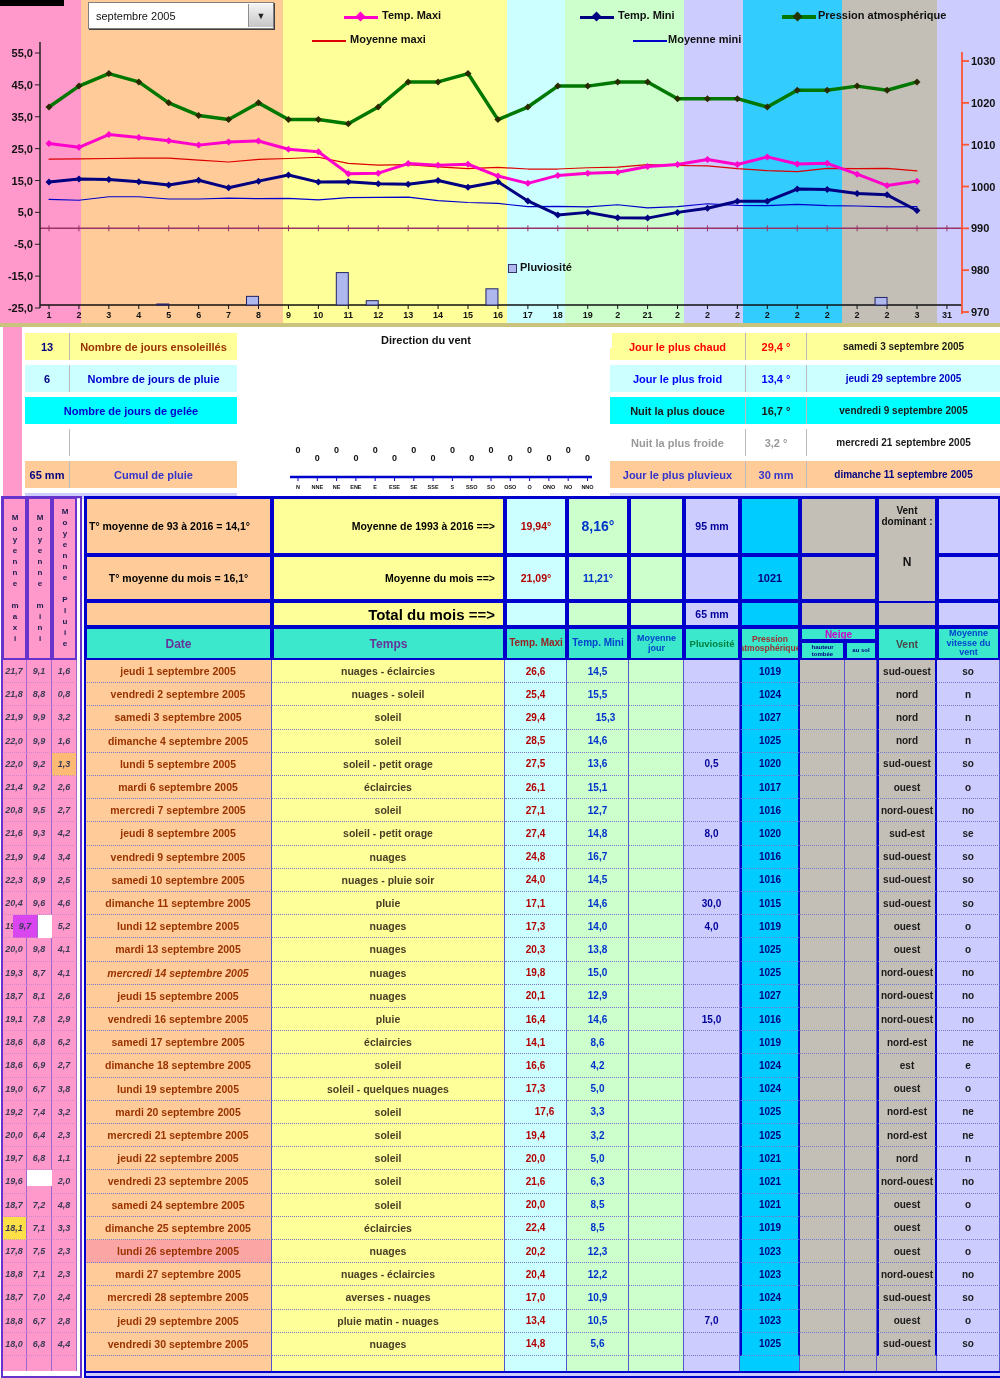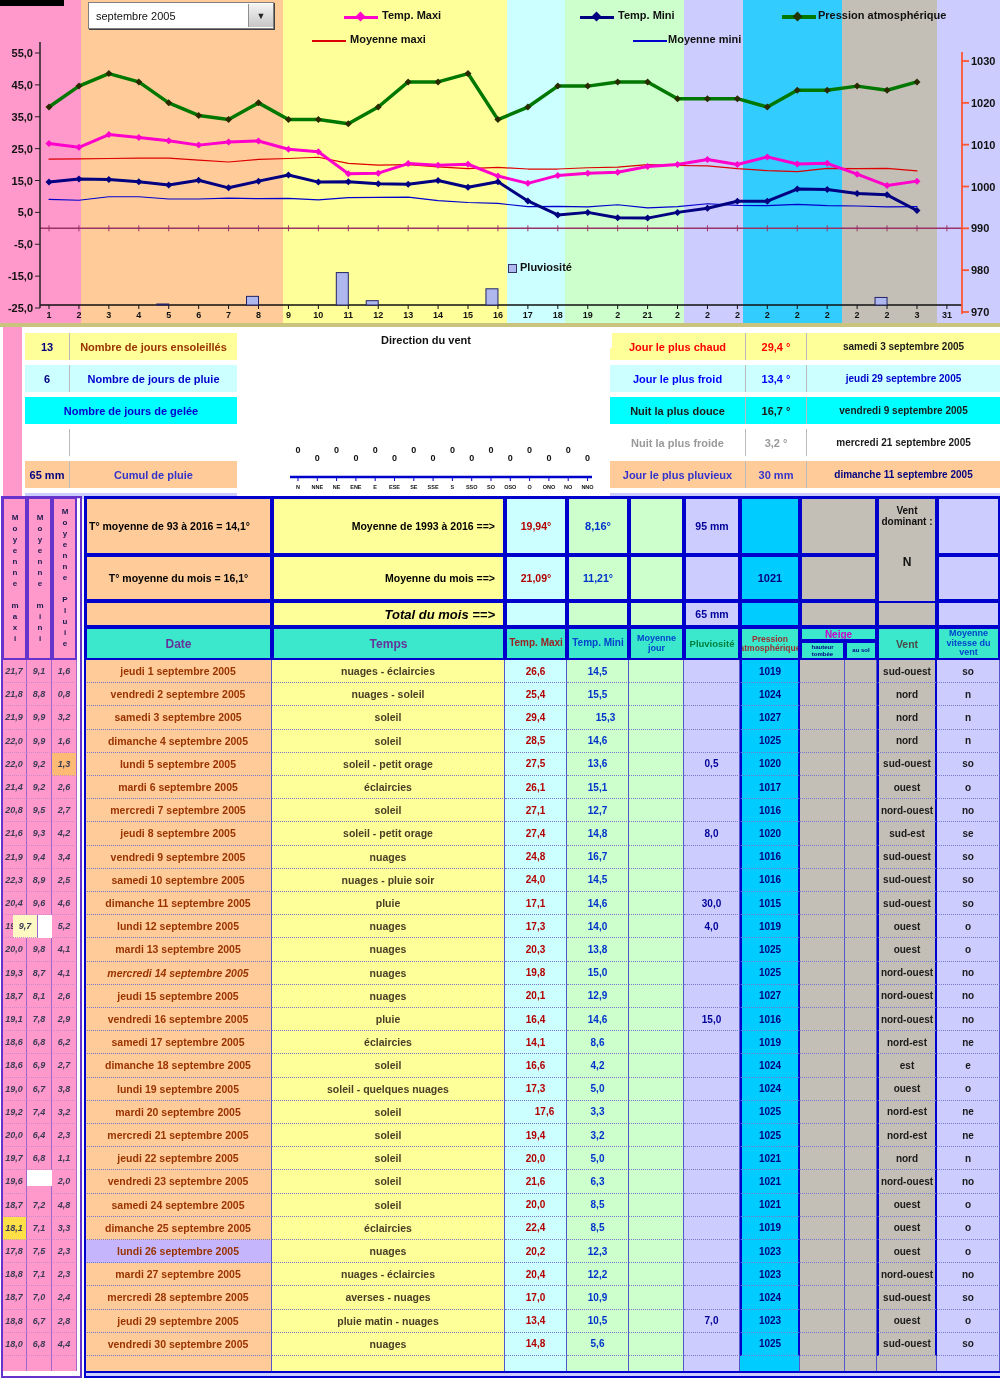--- a/index.html
+++ b/index.html
@@ -404,41 +404,41 @@
       </div>
       <div class="c hd" style="left: 27px; top: 497px; width: 25px; height: 163px; background: rgb(255, 153, 204); border-color: rgb(102, 51, 204);">
         <div class="vhdr">Moyenne mini</div>
       </div>
       <div class="c hd" style="left: 52px; top: 497px; width: 25px; height: 163px; background: rgb(255, 153, 204); border-color: rgb(102, 51, 204);">
         <div class="vhdr">Moyenne Pluie</div>
       </div>
       <div class="c hd" style="left: 85px; top: 497px; width: 187px; height: 58px; background: rgb(255, 204, 153); font-size: 10.5px; justify-content: flex-start; padding-left: 2px;">T° moyenne de 93 à 2016 = 14,1°</div>
       <div class="c hd" style="left: 272px; top: 497px; width: 233px; height: 58px; background: rgb(255, 255, 153); font-size: 10.5px; justify-content: flex-end; padding-right: 8px;">Moyenne de 1993 à 2016 ==&gt;</div>
       <div class="c hd vMax" style="left: 505px; top: 497px; width: 62px; height: 58px; background: rgb(204, 255, 255); font-size: 10.5px;">19,94°</div>
-      <div class="c hd vMin" style="left: 567px; top: 497px; width: 62px; height: 58px; background: rgb(204, 255, 204); font-size: 11px;">8,16°</div>
+      <div class="c hd vMin" style="left: 567px; top: 497px; width: 62px; height: 58px; background: rgb(204, 255, 204); font-size: 14px;">8,16°</div>
       <div class="c hd" style="left: 629px; top: 497px; width: 55px; height: 58px; background: rgb(204, 255, 204);"></div>
       <div class="c hd vPluv" style="left: 684px; top: 497px; width: 56px; height: 58px; background: rgb(204, 204, 255); font-size: 10.5px;">95 mm</div>
       <div class="c hd" style="left: 740px; top: 497px; width: 60px; height: 58px; background: rgb(0, 204, 255);"></div>
       <div class="c hd" style="left: 800px; top: 497px; width: 77px; height: 58px; background: rgb(196, 191, 182);"></div>
       <div class="c hd" style="left: 877px; top: 497px; width: 60px; height: 130px; background: rgb(196, 191, 182); flex-direction: column; justify-content: flex-start; padding-top: 6px;">
         <div class="wrap" style="font: bold 10px &quot;Liberation Sans&quot;, sans-serif; color: rgb(17, 17, 17);">Vent dominant :</div>
         <div style="font: bold 12px &quot;Liberation Sans&quot;, sans-serif; color: rgb(17, 17, 17); margin-top: 28px;">N</div>
       </div>
       <div class="c hd" style="left: 937px; top: 497px; width: 63px; height: 58px; background: rgb(204, 204, 255);"></div>
       <div class="c hd" style="left: 85px; top: 555px; width: 187px; height: 46px; background: rgb(255, 204, 153); font-size: 10.5px;">T° moyenne du mois = 16,1°</div>
       <div class="c hd" style="left: 272px; top: 555px; width: 233px; height: 46px; background: rgb(255, 255, 153); font-size: 10.5px; justify-content: flex-end; padding-right: 8px;">Moyenne du mois ==&gt;</div>
       <div class="c hd vMax" style="left: 505px; top: 555px; width: 62px; height: 46px; background: rgb(204, 255, 255); font-size: 10.5px;">21,09°</div>
       <div class="c hd vMin" style="left: 567px; top: 555px; width: 62px; height: 46px; background: rgb(204, 255, 204); font-size: 10.5px;">11,21°</div>
       <div class="c hd" style="left: 629px; top: 555px; width: 55px; height: 46px; background: rgb(204, 255, 204);"></div>
       <div class="c hd" style="left: 684px; top: 555px; width: 56px; height: 46px; background: rgb(204, 204, 255);"></div>
       <div class="c hd vPres" style="left: 740px; top: 555px; width: 60px; height: 46px; background: rgb(0, 204, 255); font-size: 11px;">1021</div>
       <div class="c hd" style="left: 800px; top: 555px; width: 77px; height: 46px; background: rgb(196, 191, 182);"></div>
       <div class="c hd" style="left: 937px; top: 555px; width: 63px; height: 46px; background: rgb(204, 204, 255);"></div>
       <div class="c hd" style="left: 85px; top: 601px; width: 187px; height: 26px; background: rgb(255, 204, 153);"></div>
-      <div class="c hd" style="left: 272px; top: 601px; width: 233px; height: 26px; background: rgb(255, 255, 153); font-size: 13px; justify-content: flex-end; padding-right: 8px; font-style: italic;">Total du mois ==&gt;</div>
+      <div class="c hd" style="left: 272px; top: 601px; width: 233px; height: 26px; background: rgb(255, 255, 153); font-size: 15px; justify-content: flex-end; padding-right: 8px;">Total du mois ==&gt;</div>
       <div class="c hd" style="left: 505px; top: 601px; width: 62px; height: 26px; background: rgb(204, 255, 255);"></div>
       <div class="c hd" style="left: 567px; top: 601px; width: 62px; height: 26px; background: rgb(204, 255, 204);"></div>
       <div class="c hd" style="left: 629px; top: 601px; width: 55px; height: 26px; background: rgb(204, 255, 204);"></div>
       <div class="c hd vPluv" style="left: 684px; top: 601px; width: 56px; height: 26px; background: rgb(204, 204, 255); font-size: 10.5px;">65 mm</div>
       <div class="c hd" style="left: 740px; top: 601px; width: 60px; height: 26px; background: rgb(0, 204, 255);"></div>
       <div class="c hd" style="left: 800px; top: 601px; width: 77px; height: 26px; background: rgb(196, 191, 182);"></div>
       <div class="c hd" style="left: 877px; top: 601px; width: 60px; height: 26px; background: rgb(196, 191, 182);"></div>
       <div class="c hd" style="left: 937px; top: 601px; width: 63px; height: 26px; background: rgb(204, 204, 255);"></div>
       <div class="c hd" style="left: 85px; top: 627px; width: 187px; height: 33px; background: rgb(59, 232, 204); font-size: 12px; color: rgb(102, 51, 153);">Date</div>
       <div class="c hd" style="left: 272px; top: 627px; width: 233px; height: 33px; background: rgb(59, 232, 204); font-size: 12px; color: rgb(102, 51, 153);">Temps</div>
@@ -600,21 +600,21 @@
       <div class="c vMax" style="left: 505px; top: 892px; width: 62px; height: 23.2px; background: rgb(204, 255, 255); border-right: 1px solid rgb(85, 85, 204); border-bottom: 1px dotted rgb(119, 119, 204);">17,1</div>
       <div class="c vMin" style="left: 567px; top: 892px; width: 62px; height: 23.2px; background: rgb(204, 255, 204); border-right: 1px solid rgb(85, 85, 204); border-bottom: 1px dotted rgb(119, 119, 204);">14,6</div>
       <div class="c " style="left: 629px; top: 892px; width: 55px; height: 23.2px; background: rgb(204, 255, 204); border-right: 1px solid rgb(85, 85, 204); border-bottom: 1px dotted rgb(119, 119, 204);"></div>
       <div class="c vPluv" style="left: 684px; top: 892px; width: 56px; height: 23.2px; background: rgb(204, 204, 255); border-right: 1px solid rgb(85, 85, 204); border-bottom: 1px dotted rgb(119, 119, 204);">30,0</div>
       <div class="c vPres" style="left: 740px; top: 892px; width: 60px; height: 23.2px; background: rgb(0, 204, 255); border-bottom: 1px dotted rgb(119, 119, 204); border-left: 2px solid rgb(0, 0, 204); border-right: 2px solid rgb(0, 0, 204);">1015</div>
       <div class="c " style="left: 800px; top: 892px; width: 45px; height: 23.2px; background: rgb(196, 191, 182); border-right: 1px solid rgb(85, 85, 204); border-bottom: 1px dotted rgb(119, 119, 204);"></div>
       <div class="c " style="left: 845px; top: 892px; width: 32px; height: 23.2px; background: rgb(196, 191, 182); border-right: 1px solid rgb(85, 85, 204); border-bottom: 1px dotted rgb(119, 119, 204);"></div>
       <div class="c vVent" style="left: 877px; top: 892px; width: 60px; height: 23.2px; background: rgb(196, 191, 182); border-bottom: 1px dotted rgb(119, 119, 204); border-left: 2px solid rgb(0, 0, 204); border-right: 2px solid rgb(0, 0, 204);">sud-ouest</div>
       <div class="c vVent" style="left: 937px; top: 892px; width: 63px; height: 23.2px; background: rgb(204, 204, 255); border-right: 1px solid rgb(85, 85, 204); border-bottom: 1px dotted rgb(119, 119, 204);">so</div>
       <div class="c stat" style="left: 2px; top: 915.2px; width: 25px; height: 23.2px; background: rgb(255, 153, 204); border-right: 1px solid rgb(160, 102, 204); border-bottom: 1px dotted rgb(204, 136, 204);">19,8</div>
-      <div class="c stat" style="left: 13px; top: 915.2px; width: 25px; height: 23.2px; background: #fef9c3; border-right: 1px solid rgb(160, 102, 204); border-bottom: 1px dotted rgb(204, 136, 204);">9,7</div>
+      <div class="c stat" style="left: 13px; top: 915.2px; width: 25px; height: 23.2px; background: #d946ef; border-right: 1px solid rgb(160, 102, 204); border-bottom: 1px dotted rgb(204, 136, 204);">9,7</div>
       <div class="c stat" style="left: 52px; top: 915.2px; width: 25px; height: 23.2px; background: rgb(255, 153, 204); border-right: 1px solid rgb(160, 102, 204); border-bottom: 1px dotted rgb(204, 136, 204);">5,2</div>
       <div class="c tDate" style="left: 85px; top: 915.2px; width: 187px; height: 23.2px; background: rgb(255, 204, 153); border-right: 1px solid rgb(85, 85, 204); border-bottom: 1px dotted rgb(119, 119, 204);">lundi 12 septembre 2005</div>
       <div class="c tTemps" style="left: 272px; top: 915.2px; width: 233px; height: 23.2px; background: rgb(255, 255, 153); border-right: 1px solid rgb(85, 85, 204); border-bottom: 1px dotted rgb(119, 119, 204);">nuages</div>
       <div class="c vMax" style="left: 505px; top: 915.2px; width: 62px; height: 23.2px; background: rgb(204, 255, 255); border-right: 1px solid rgb(85, 85, 204); border-bottom: 1px dotted rgb(119, 119, 204);">17,3</div>
       <div class="c vMin" style="left: 567px; top: 915.2px; width: 62px; height: 23.2px; background: rgb(204, 255, 204); border-right: 1px solid rgb(85, 85, 204); border-bottom: 1px dotted rgb(119, 119, 204);">14,0</div>
       <div class="c " style="left: 629px; top: 915.2px; width: 55px; height: 23.2px; background: rgb(204, 255, 204); border-right: 1px solid rgb(85, 85, 204); border-bottom: 1px dotted rgb(119, 119, 204);"></div>
       <div class="c vPluv" style="left: 684px; top: 915.2px; width: 56px; height: 23.2px; background: rgb(204, 204, 255); border-right: 1px solid rgb(85, 85, 204); border-bottom: 1px dotted rgb(119, 119, 204);">4,0</div>
       <div class="c vPres" style="left: 740px; top: 915.2px; width: 60px; height: 23.2px; background: rgb(0, 204, 255); border-bottom: 1px dotted rgb(119, 119, 204); border-left: 2px solid rgb(0, 0, 204); border-right: 2px solid rgb(0, 0, 204);">1019</div>
       <div class="c " style="left: 800px; top: 915.2px; width: 45px; height: 23.2px; background: rgb(196, 191, 182); border-right: 1px solid rgb(85, 85, 204); border-bottom: 1px dotted rgb(119, 119, 204);"></div>
       <div class="c " style="left: 845px; top: 915.2px; width: 32px; height: 23.2px; background: rgb(196, 191, 182); border-right: 1px solid rgb(85, 85, 204); border-bottom: 1px dotted rgb(119, 119, 204);"></div>
@@ -798,21 +798,21 @@
       <div class="c " style="left: 629px; top: 1216.8px; width: 55px; height: 23.2px; background: rgb(204, 255, 204); border-right: 1px solid rgb(85, 85, 204); border-bottom: 1px dotted rgb(119, 119, 204);"></div>
       <div class="c vPluv" style="left: 684px; top: 1216.8px; width: 56px; height: 23.2px; background: rgb(204, 204, 255); border-right: 1px solid rgb(85, 85, 204); border-bottom: 1px dotted rgb(119, 119, 204);"></div>
       <div class="c vPres" style="left: 740px; top: 1216.8px; width: 60px; height: 23.2px; background: rgb(0, 204, 255); border-bottom: 1px dotted rgb(119, 119, 204); border-left: 2px solid rgb(0, 0, 204); border-right: 2px solid rgb(0, 0, 204);">1019</div>
       <div class="c " style="left: 800px; top: 1216.8px; width: 45px; height: 23.2px; background: rgb(196, 191, 182); border-right: 1px solid rgb(85, 85, 204); border-bottom: 1px dotted rgb(119, 119, 204);"></div>
       <div class="c " style="left: 845px; top: 1216.8px; width: 32px; height: 23.2px; background: rgb(196, 191, 182); border-right: 1px solid rgb(85, 85, 204); border-bottom: 1px dotted rgb(119, 119, 204);"></div>
       <div class="c vVent" style="left: 877px; top: 1216.8px; width: 60px; height: 23.2px; background: rgb(196, 191, 182); border-bottom: 1px dotted rgb(119, 119, 204); border-left: 2px solid rgb(0, 0, 204); border-right: 2px solid rgb(0, 0, 204);">ouest</div>
       <div class="c vVent" style="left: 937px; top: 1216.8px; width: 63px; height: 23.2px; background: rgb(204, 204, 255); border-right: 1px solid rgb(85, 85, 204); border-bottom: 1px dotted rgb(119, 119, 204);">o</div>
       <div class="c stat" style="left: 2px; top: 1240px; width: 25px; height: 23.2px; background: rgb(255, 153, 204); border-right: 1px solid rgb(160, 102, 204); border-bottom: 1px dotted rgb(204, 136, 204);">17,8</div>
       <div class="c stat" style="left: 27px; top: 1240px; width: 25px; height: 23.2px; background: rgb(255, 153, 204); border-right: 1px solid rgb(160, 102, 204); border-bottom: 1px dotted rgb(204, 136, 204);">7,5</div>
       <div class="c stat" style="left: 52px; top: 1240px; width: 25px; height: 23.2px; background: rgb(255, 153, 204); border-right: 1px solid rgb(160, 102, 204); border-bottom: 1px dotted rgb(204, 136, 204);">2,3</div>
-      <div class="c tDate" style="left: 85px; top: 1240px; width: 187px; height: 23.2px; background: #c4b5fd; border-right: 1px solid rgb(85, 85, 204); border-bottom: 1px dotted rgb(119, 119, 204);">lundi 26 septembre 2005</div>
+      <div class="c tDate" style="left: 85px; top: 1240px; width: 187px; height: 23.2px; background: #fca5a5; border-right: 1px solid rgb(85, 85, 204); border-bottom: 1px dotted rgb(119, 119, 204);">lundi 26 septembre 2005</div>
       <div class="c tTemps" style="left: 272px; top: 1240px; width: 233px; height: 23.2px; background: rgb(255, 255, 153); border-right: 1px solid rgb(85, 85, 204); border-bottom: 1px dotted rgb(119, 119, 204);">nuages</div>
       <div class="c vMax" style="left: 505px; top: 1240px; width: 62px; height: 23.2px; background: rgb(204, 255, 255); border-right: 1px solid rgb(85, 85, 204); border-bottom: 1px dotted rgb(119, 119, 204);">20,2</div>
       <div class="c vMin" style="left: 567px; top: 1240px; width: 62px; height: 23.2px; background: rgb(204, 255, 204); border-right: 1px solid rgb(85, 85, 204); border-bottom: 1px dotted rgb(119, 119, 204);">12,3</div>
       <div class="c " style="left: 629px; top: 1240px; width: 55px; height: 23.2px; background: rgb(204, 255, 204); border-right: 1px solid rgb(85, 85, 204); border-bottom: 1px dotted rgb(119, 119, 204);"></div>
       <div class="c vPluv" style="left: 684px; top: 1240px; width: 56px; height: 23.2px; background: rgb(204, 204, 255); border-right: 1px solid rgb(85, 85, 204); border-bottom: 1px dotted rgb(119, 119, 204);"></div>
       <div class="c vPres" style="left: 740px; top: 1240px; width: 60px; height: 23.2px; background: rgb(0, 204, 255); border-bottom: 1px dotted rgb(119, 119, 204); border-left: 2px solid rgb(0, 0, 204); border-right: 2px solid rgb(0, 0, 204);">1023</div>
       <div class="c " style="left: 800px; top: 1240px; width: 45px; height: 23.2px; background: rgb(196, 191, 182); border-right: 1px solid rgb(85, 85, 204); border-bottom: 1px dotted rgb(119, 119, 204);"></div>
       <div class="c " style="left: 845px; top: 1240px; width: 32px; height: 23.2px; background: rgb(196, 191, 182); border-right: 1px solid rgb(85, 85, 204); border-bottom: 1px dotted rgb(119, 119, 204);"></div>
       <div class="c vVent" style="left: 877px; top: 1240px; width: 60px; height: 23.2px; background: rgb(196, 191, 182); border-bottom: 1px dotted rgb(119, 119, 204); border-left: 2px solid rgb(0, 0, 204); border-right: 2px solid rgb(0, 0, 204);">ouest</div>
       <div class="c vVent" style="left: 937px; top: 1240px; width: 63px; height: 23.2px; background: rgb(204, 204, 255); border-right: 1px solid rgb(85, 85, 204); border-bottom: 1px dotted rgb(119, 119, 204);">o</div>

